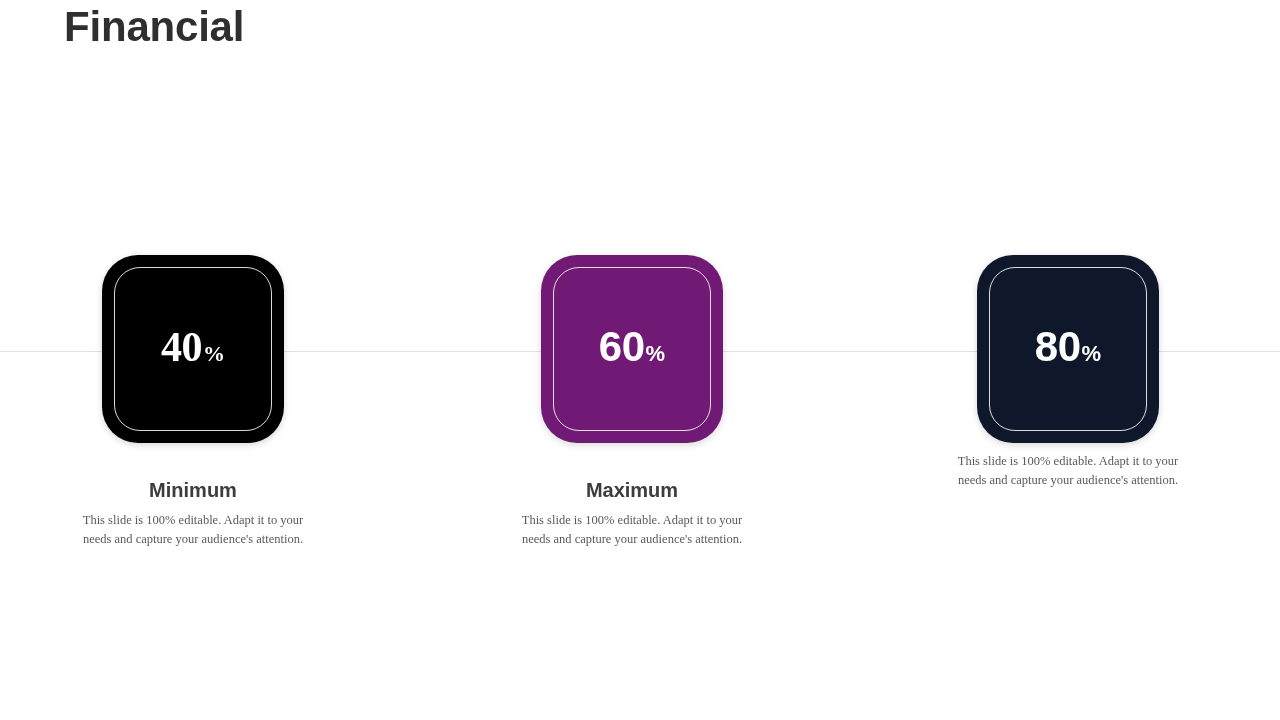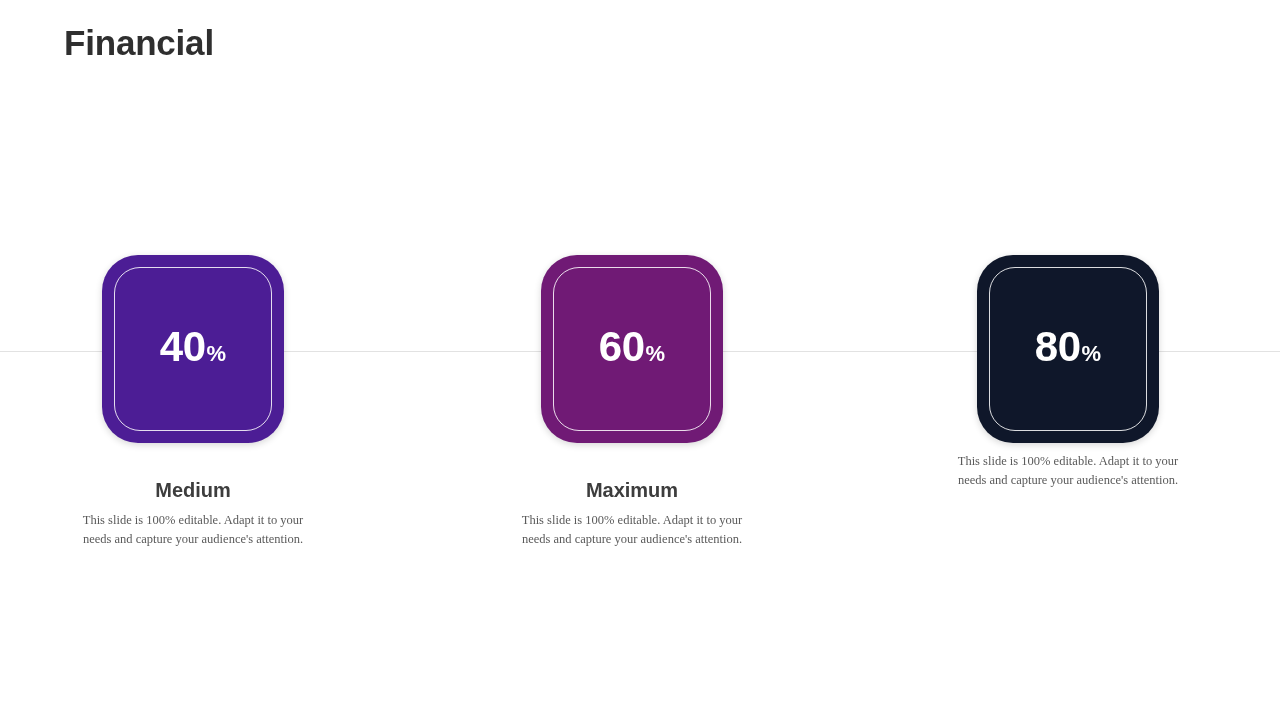--- a/index.html
+++ b/index.html
@@ -18,22 +18,22 @@
   #slide {
     position: absolute;
     inset: 0;
     background: #ffffff;
   }
 
   
   #page-title {
     position: absolute;
     left: 64px;
-    top: 22px;
-    font-size: 35px;
+    top: 6px;
+    font-size: 42px;
     font-weight: bold;
     color: #2f2f2f;
     letter-spacing: -0.2px;
     line-height: 42px;
     white-space: nowrap;
   }
 
   
   #divider-line {
     position: absolute;
@@ -129,28 +129,28 @@
 
 <div id="slide">
 
   <div id="page-title">Financial</div>
 
   <div id="divider-line"></div>
 
   <div id="cards-row">
 
     <div class="card-block pos-0">
-      <div class="percent-tile" style="background:#4c1d95;">
+      <div class="percent-tile" style="background:#000000;font-family:Liberation Serif, serif;">
         <span class="tile-inner-border"></span>
         <span class="percent-text">
           <span class="percent-value">40</span>
             <span class="percent-symbol">%</span>
         </span>
       </div>
-      <div class="card-heading">Medium</div>
+      <div class="card-heading">Minimum</div>
       <div class="card-body">This slide is 100% editable. Adapt it to your needs and capture your audience's attention.</div>
     </div>
 
     <div class="card-block pos-1">
       <div class="percent-tile" style="background:#701a75;">
         <span class="tile-inner-border"></span>
         <span class="percent-text">
           <span class="percent-value">60</span>
             <span class="percent-symbol">%</span>
         </span>

